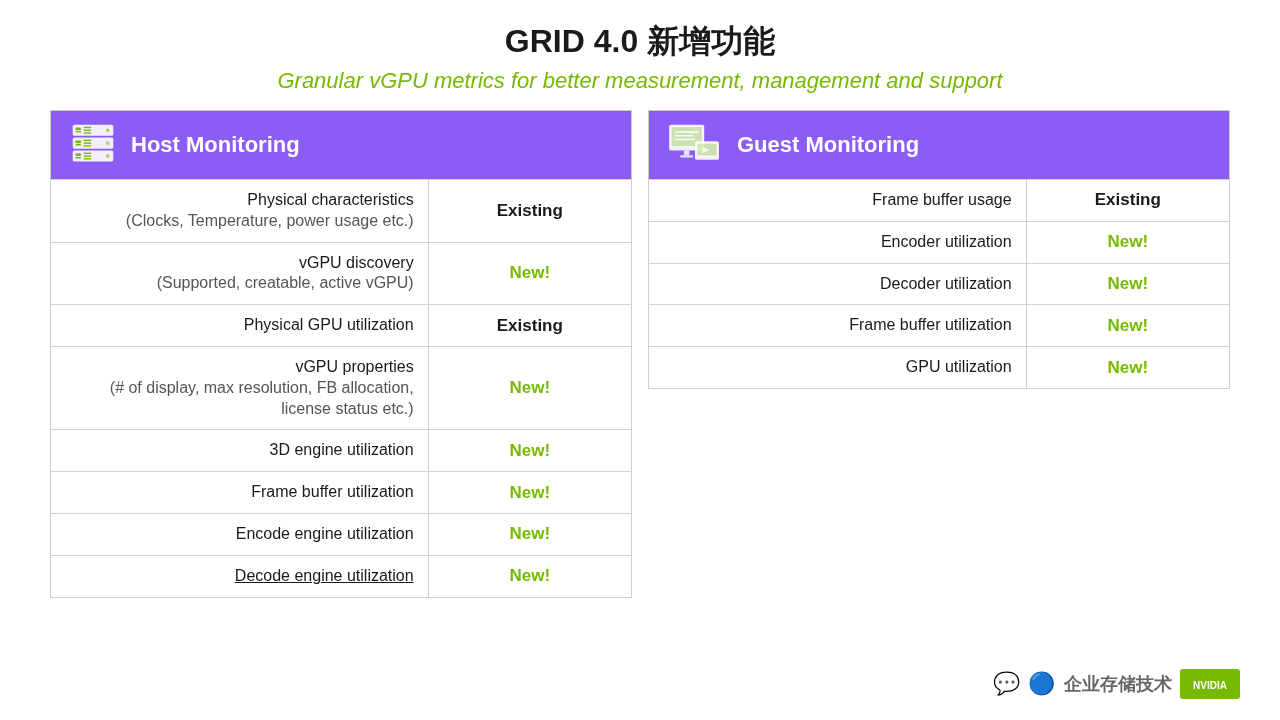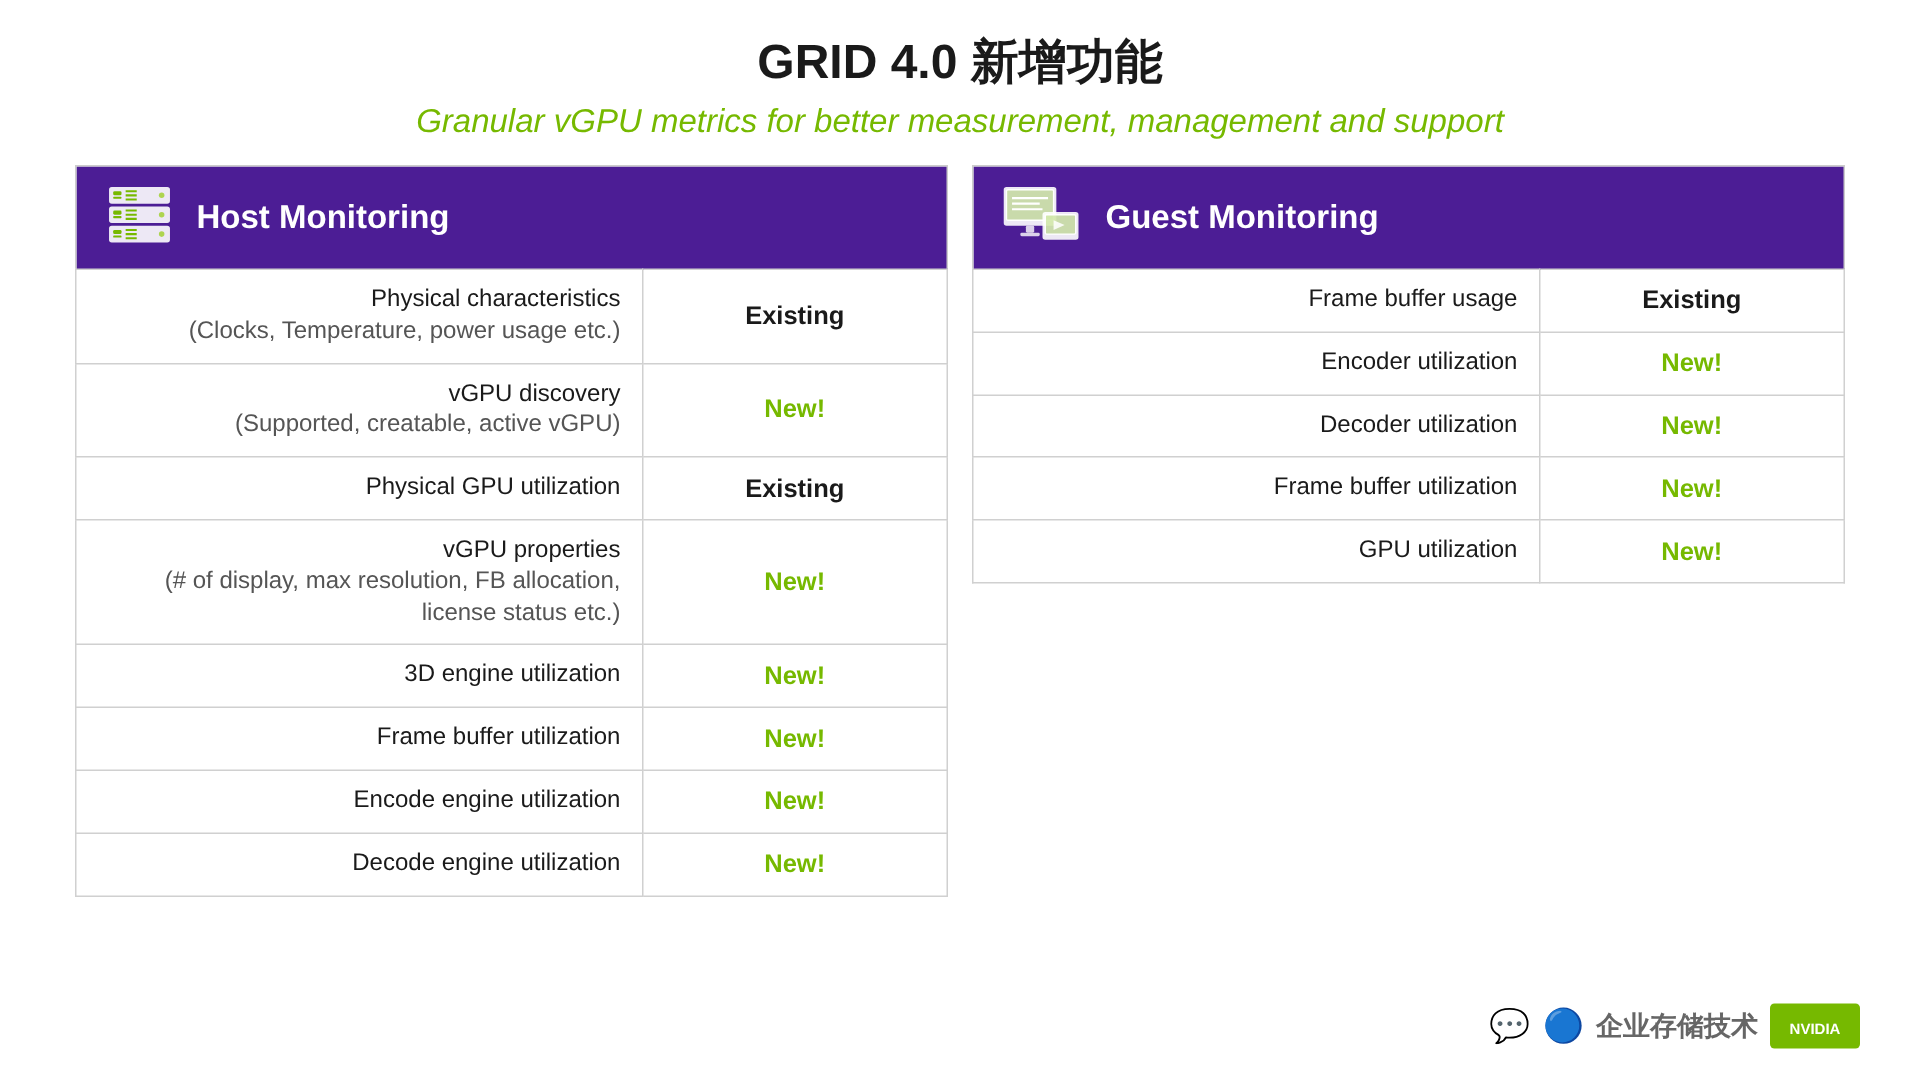--- a/index.html
+++ b/index.html
@@ -119,21 +119,21 @@
       width: 100%;
       border-collapse: collapse;
       border: 1px solid #ccc;
     }
 
     .outer-table td {
       border: 1px solid #d0d0d0;
     }
 
     .outer-table .header-td {
-      background: #4c1d95;
+      background: #8b5cf6;
       border: none;
       padding: 10px 18px;
       vertical-align: middle;
     }
   </style>
 </head>
 <body>
 
 <h1 class="main-title">GRID 4.0 新增功能</h1>
 <p class="subtitle">Granular vGPU metrics for better measurement, management and support</p>
@@ -201,21 +201,21 @@
           </tr>
           <tr>
             <td class="feature-cell" style="width: 65%;"><span class="main-label">Frame buffer utilization</span></td>
             <td class="status-cell" style="width: 35%; color: rgb(118, 185, 0);">New!</td>
           </tr>
           <tr>
             <td class="feature-cell" style="width: 65%;"><span class="main-label">Encode engine utilization</span></td>
             <td class="status-cell" style="width: 35%; color: rgb(118, 185, 0);">New!</td>
           </tr>
           <tr>
-            <td class="feature-cell" style="width: 65%;"><span class="main-label">Decode engine utilization</span></td>
+            <td class="feature-cell" style="width: 65%; text-decoration: underline;"><span class="main-label">Decode engine utilization</span></td>
             <td class="status-cell" style="width: 35%; color: rgb(118, 185, 0);">New!</td>
           </tr>
         </tbody>
     </table>
   </div>
 
   <div style="flex:1;">
     <table class="outer-table">
       <thead>
         <tr>

